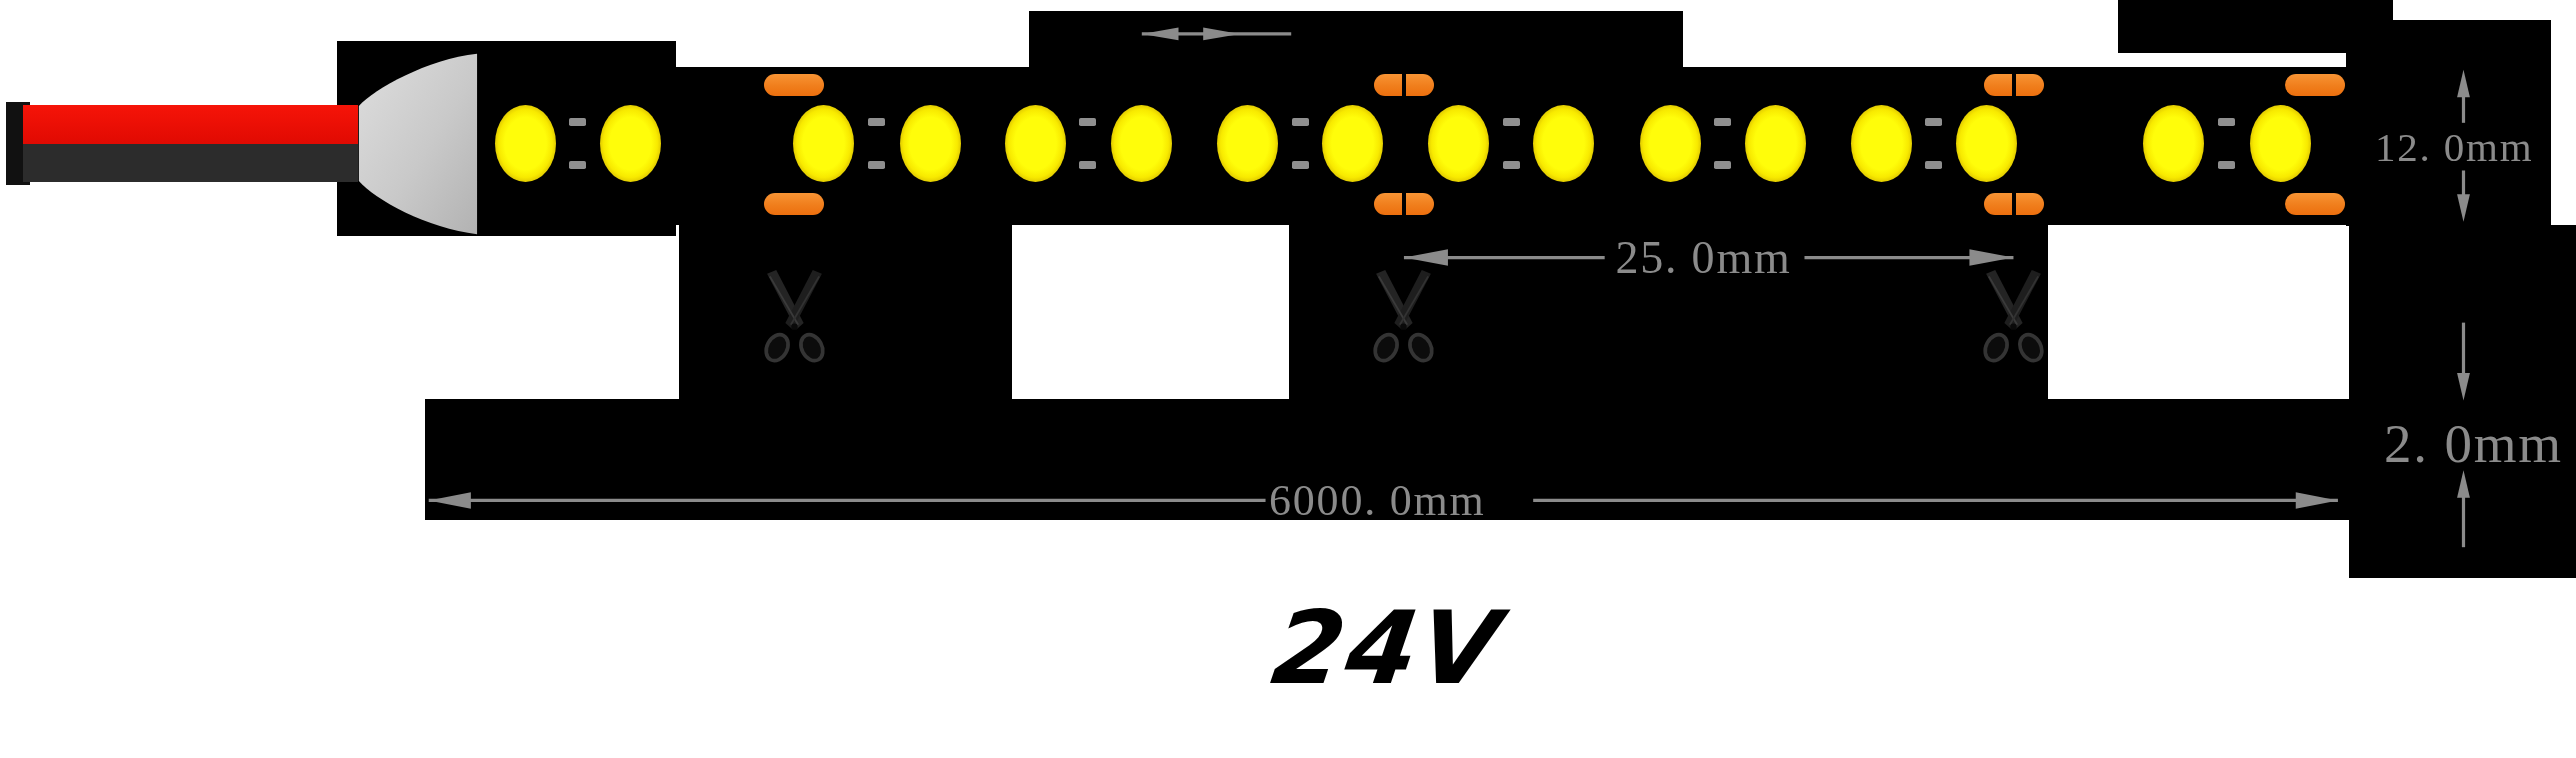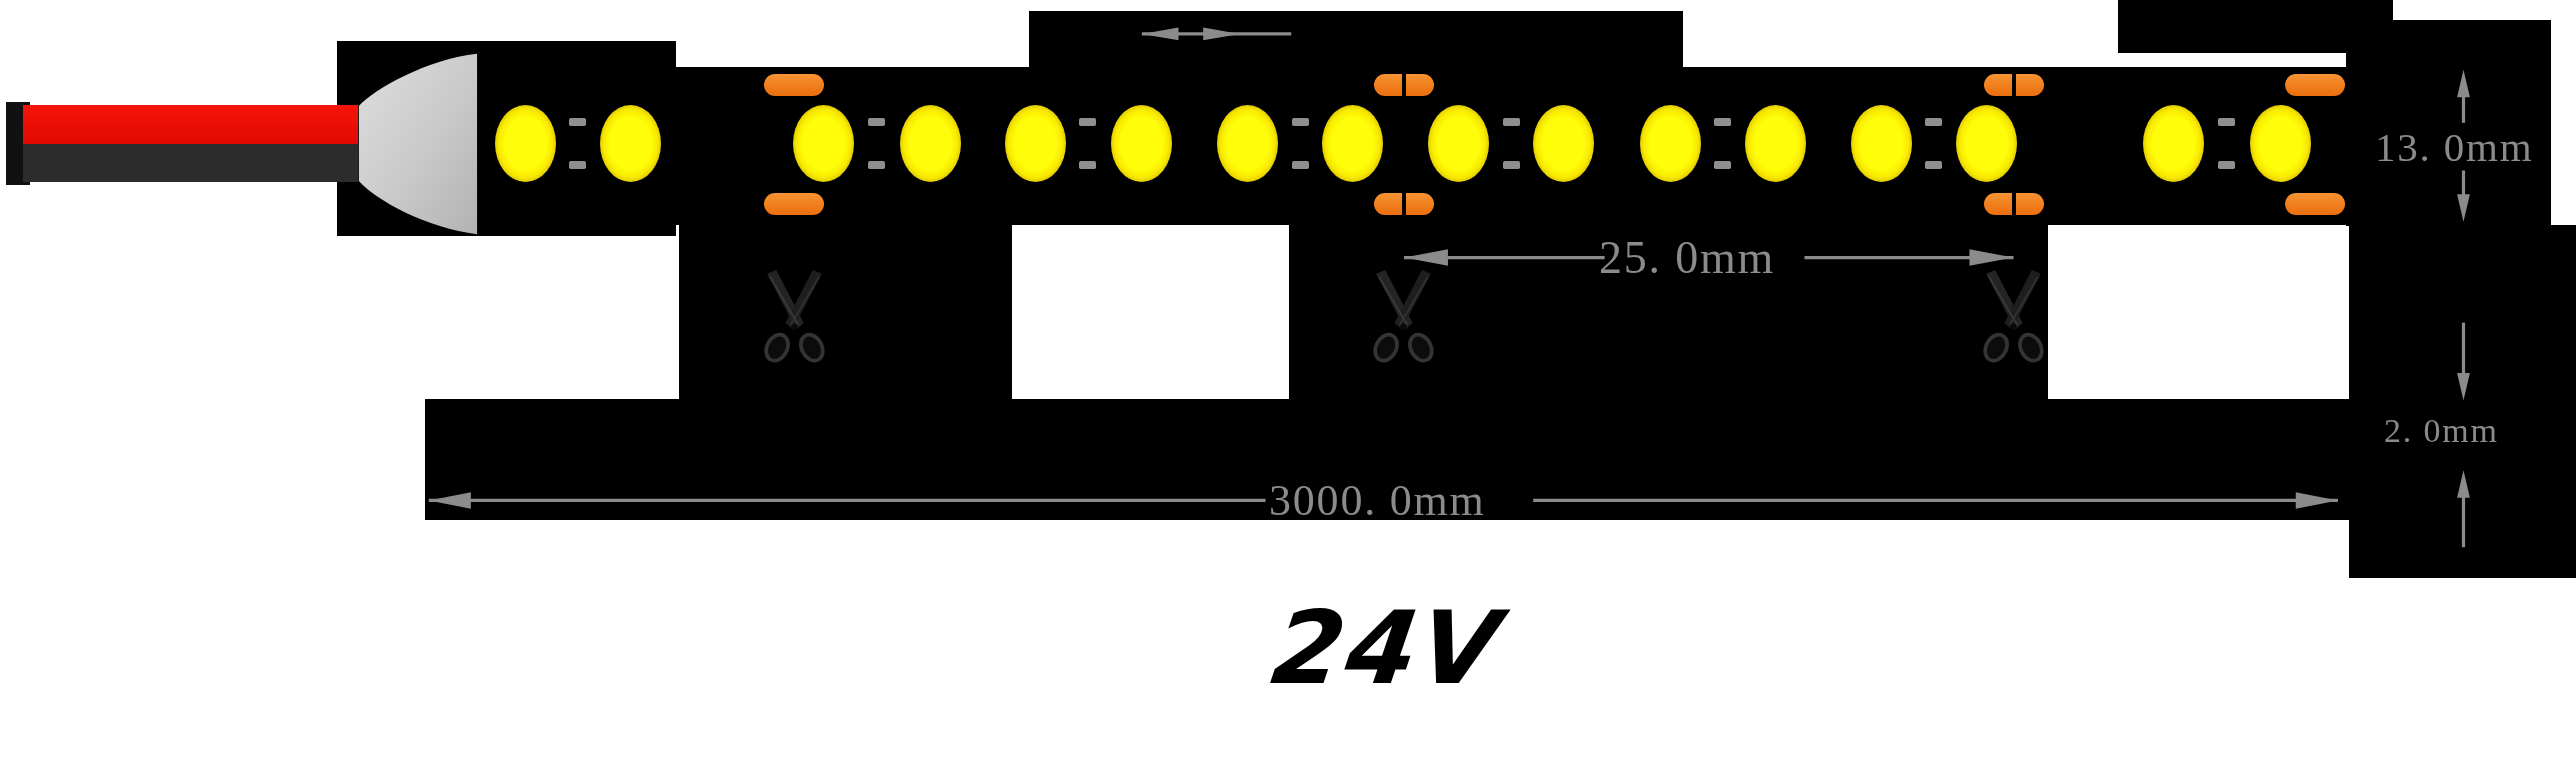--- a/index.html
+++ b/index.html
@@ -14,42 +14,42 @@
   .led{position:absolute;border-radius:50%;z-index:2;
        background:radial-gradient(closest-side,#fffd0a 68%,#f8ea00 88%,#e2cc00 100%)}
   .mark{position:absolute;background:#8f8f8f;border-radius:1.8px;z-index:2}
   .pad{position:absolute;border-radius:11px;z-index:2;display:flex;justify-content:center;
        background:linear-gradient(180deg,#f89434,#f07e1c 55%,#ec6f0e)}
   .pad-divider{width:3.7px;height:100%;background:#000000}
   .scissors{position:absolute;z-index:3}
   #dims-svg{position:absolute;left:0;top:0;z-index:4;pointer-events:none}
   .dim-label{position:absolute;color:#8b8b8b;z-index:5;white-space:nowrap;letter-spacing:1.8px}
   #lbl-pitch{left:1288px;top:37px;font-size:44px}
-  #lbl-cut{left:1599px;top:231px;width:209px;font-size:46px}
+  #lbl-cut{left:1599px;top:231px;width:209px;text-align:center;font-size:46px}
   #lbl-width{left:2375px;top:123px;font-size:41px}
-  #lbl-thickness{left:2384px;top:412px;font-size:34px}
+  #lbl-thickness{left:2384px;top:412px;font-size:55px}
   #lbl-length{left:1269px;top:475px;font-size:44px}
   #voltage{position:absolute;left:1266px;top:589px;z-index:5;color:#000000;
            font-family:"DejaVu Sans","Liberation Sans",sans-serif;
            font-style:italic;font-weight:900;font-size:101px;letter-spacing:2.8px;
            transform:skewX(-8deg);transform-origin:left bottom}
 </style>
 </head>
 <body>
 
 <div id="stage">
 
   <div class="wire" id="wire-stub" style="left: 5.5px; top: 102px; width: 24px; height: 83px;"></div>
   <div class="wire" id="wire-red" style="left: 23px; top: 105px; width: 335px; height: 39px;"></div>
   <div class="wire" id="wire-black" style="left: 23px; top: 144px; width: 335px; height: 38px;"></div>
 
   <div class="dim-label" id="lbl-cut">25. 0mm</div>
-  <div class="dim-label" id="lbl-width">13. 0mm</div>
+  <div class="dim-label" id="lbl-width">12. 0mm</div>
   <div class="dim-label" id="lbl-thickness">2. 0mm</div>
-  <div class="dim-label" id="lbl-length">3000. 0mm</div>
+  <div class="dim-label" id="lbl-length">6000. 0mm</div>
 
   <div id="voltage">24V</div>
 <div class="blk" style="left: 1029px; top: 11px; width: 654px; height: 57px;"></div>
     <div class="blk" style="left: 2118px; top: 0px; width: 275px; height: 53px;"></div>
     <div class="blk" style="left: 337px; top: 41px; width: 339px; height: 195px;"></div>
     <div class="blk" style="left: 676px; top: 67px; width: 1718px; height: 158px;"></div>
     <div class="blk" style="left: 2346px; top: 20px; width: 205px; height: 206px;"></div>
     <div class="blk" style="left: 679px; top: 225px; width: 333px; height: 177px;"></div>
     <div class="blk" style="left: 1289px; top: 225px; width: 759px; height: 177px;"></div>
     <div class="blk" style="left: 2349px; top: 225px; width: 227px; height: 353px;"></div>

